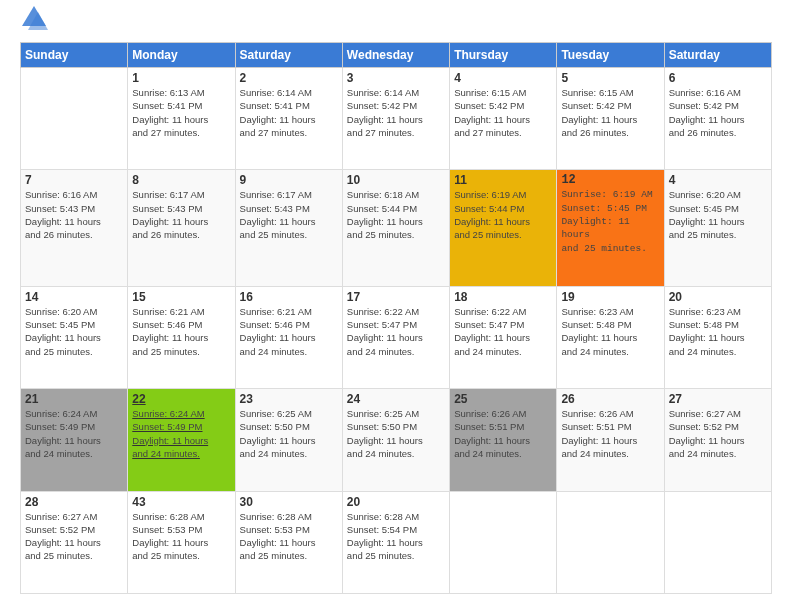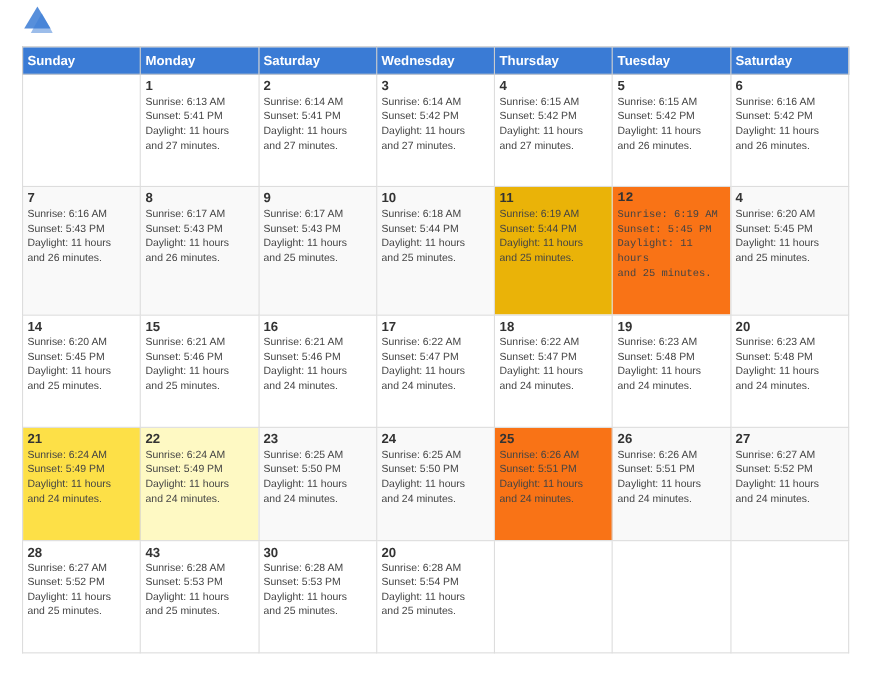--- a/index.html
+++ b/index.html
@@ -283,49 +283,49 @@
           </td>
           <td>
             <span class="day-number">20</span>
             <div class="day-info" style="white-space: pre-line;">Sunrise: 6:23 AM
 Sunset: 5:48 PM
 Daylight: 11 hours
 and 24 minutes.</div>
           </td>
         </tr>
         <tr>
-          <td style="background: #fde047;">
+          <td style="background: #a3a3a3;">
             <span class="day-number">21</span>
             <div class="day-info" style="white-space: pre-line;">Sunrise: 6:24 AM
 Sunset: 5:49 PM
 Daylight: 11 hours
 and 24 minutes.</div>
           </td>
-          <td style="background: #fef9c3;">
+          <td style="background: #84cc16; text-decoration: underline;">
             <span class="day-number">22</span>
             <div class="day-info" style="white-space: pre-line;">Sunrise: 6:24 AM
 Sunset: 5:49 PM
 Daylight: 11 hours
 and 24 minutes.</div>
           </td>
           <td style="background: rgb(249, 249, 249);">
             <span class="day-number">23</span>
             <div class="day-info" style="white-space: pre-line;">Sunrise: 6:25 AM
 Sunset: 5:50 PM
 Daylight: 11 hours
 and 24 minutes.</div>
           </td>
           <td style="background: rgb(249, 249, 249);">
             <span class="day-number">24</span>
             <div class="day-info" style="white-space: pre-line;">Sunrise: 6:25 AM
 Sunset: 5:50 PM
 Daylight: 11 hours
 and 24 minutes.</div>
           </td>
-          <td style="background: #f97316; margin-top: 44px;">
+          <td style="background: #a3a3a3; margin-top: 44px;">
             <span class="day-number">25</span>
             <div class="day-info" style="white-space: pre-line;">Sunrise: 6:26 AM
 Sunset: 5:51 PM
 Daylight: 11 hours
 and 24 minutes.</div>
           </td>
           <td style="background: rgb(249, 249, 249);">
             <span class="day-number">26</span>
             <div class="day-info" style="white-space: pre-line;">Sunrise: 6:26 AM
 Sunset: 5:51 PM

